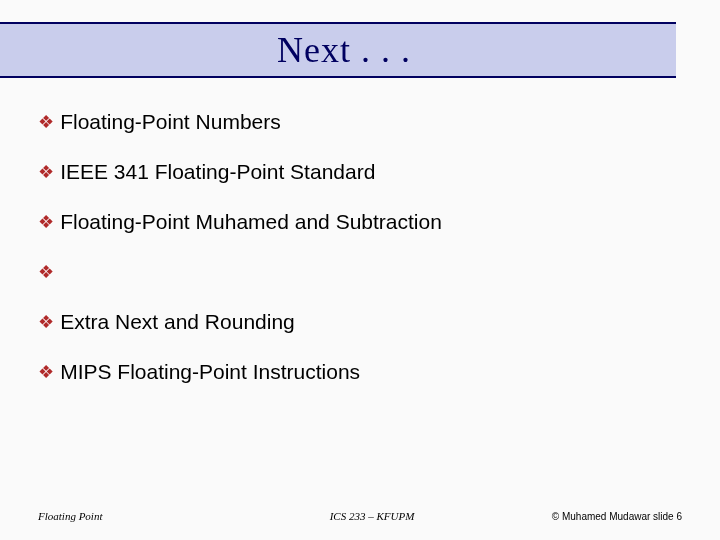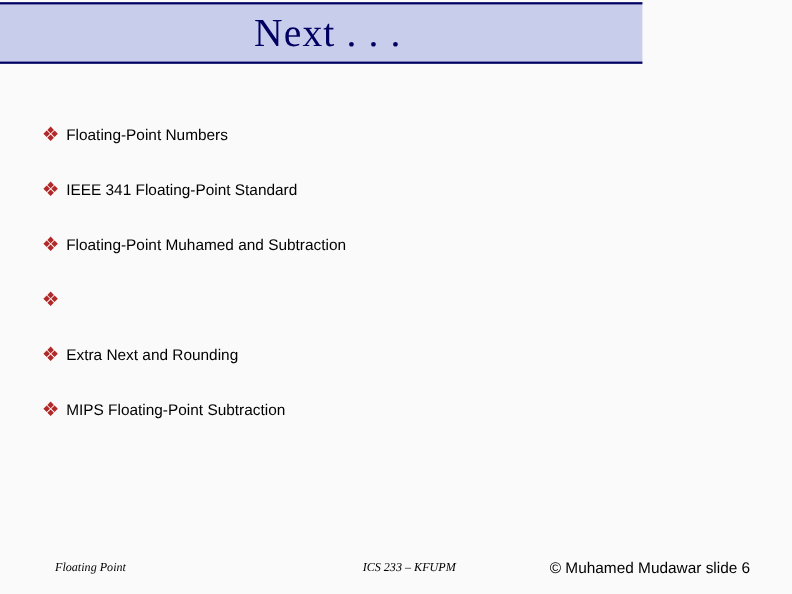--- a/index.html
+++ b/index.html
@@ -4,23 +4,23 @@
 <style>
   * { margin: 0; padding: 0; box-sizing: border-box; }
   html, body { width: 720px; height: 540px; overflow: hidden; }
   body {
     background: #fafafa;
     font-family: Arial, "Helvetica Neue", sans-serif;
     position: relative;
   }
   .title-band {
     position: absolute;
-    top: 2px;
+    top: 22px;
     left: 0;
-    width: 584px;
+    width: 676px;
     height: 56px;
     background: #c9cdec;
     border-top: 2px solid #000060;
     border-bottom: 2px solid #000060;
     display: flex;
     align-items: center;
     justify-content: center;
     padding-left: 12px;
   }
   .title-text {
@@ -41,54 +41,53 @@
     margin-bottom: 26px;
   }
   .bullet-icon {
     color: #b02a2a;
     font-size: 18px;
     line-height: 24px;
     margin-right: 6px;
     flex: 0 0 auto;
   }
   .bullet-text {
-    font-size: 14px;
+    font-size: 21px;
     line-height: 24px;
     color: #000;
   }
   .footer {
     position: absolute;
     left: 0;
     bottom: 14px;
     width: 720px;
     height: 20px;
     display: flex;
     align-items: center;
     font-size: 11px;
     color: #000;
     font-style: italic;
     font-family: "Times New Roman", Times, serif;
   }
   .footer-left {
     position: absolute;
     left: 38px;
-    margin-left: 12px;
   }
   .footer-center {
     position: absolute;
     left: 12px;
     width: 720px;
     text-align: center;
   }
   .footer-right {
     position: absolute;
     right: 38px;
     font-style: normal;
     font-family: Arial, sans-serif;
-    font-size: 14px;
+    font-size: 10px;
     padding-left: 32px;
   }
 </style>
 </head>
 <body>
 
 <div class="title-band">
   <div class="title-text">Next . . .</div>
 </div>
 
@@ -107,21 +106,21 @@
   </div>
   <div class="bullet-row">
     <span class="bullet-icon">❖</span>
   </div>
   <div class="bullet-row">
     <span class="bullet-icon">❖</span>
     <span class="bullet-text">Extra Next and Rounding</span>
   </div>
   <div class="bullet-row">
     <span class="bullet-icon">❖</span>
-    <span class="bullet-text">MIPS Floating-Point Subtraction</span>
+    <span class="bullet-text">MIPS Floating-Point Instructions</span>
   </div>
 </div>
 
 <div class="footer">
   <div class="footer-left">Floating Point</div>
   <div class="footer-center">ICS 233 – KFUPM</div>
   <div class="footer-right">© Muhamed Mudawar slide 6</div>
 </div>
 
 </body></html>

